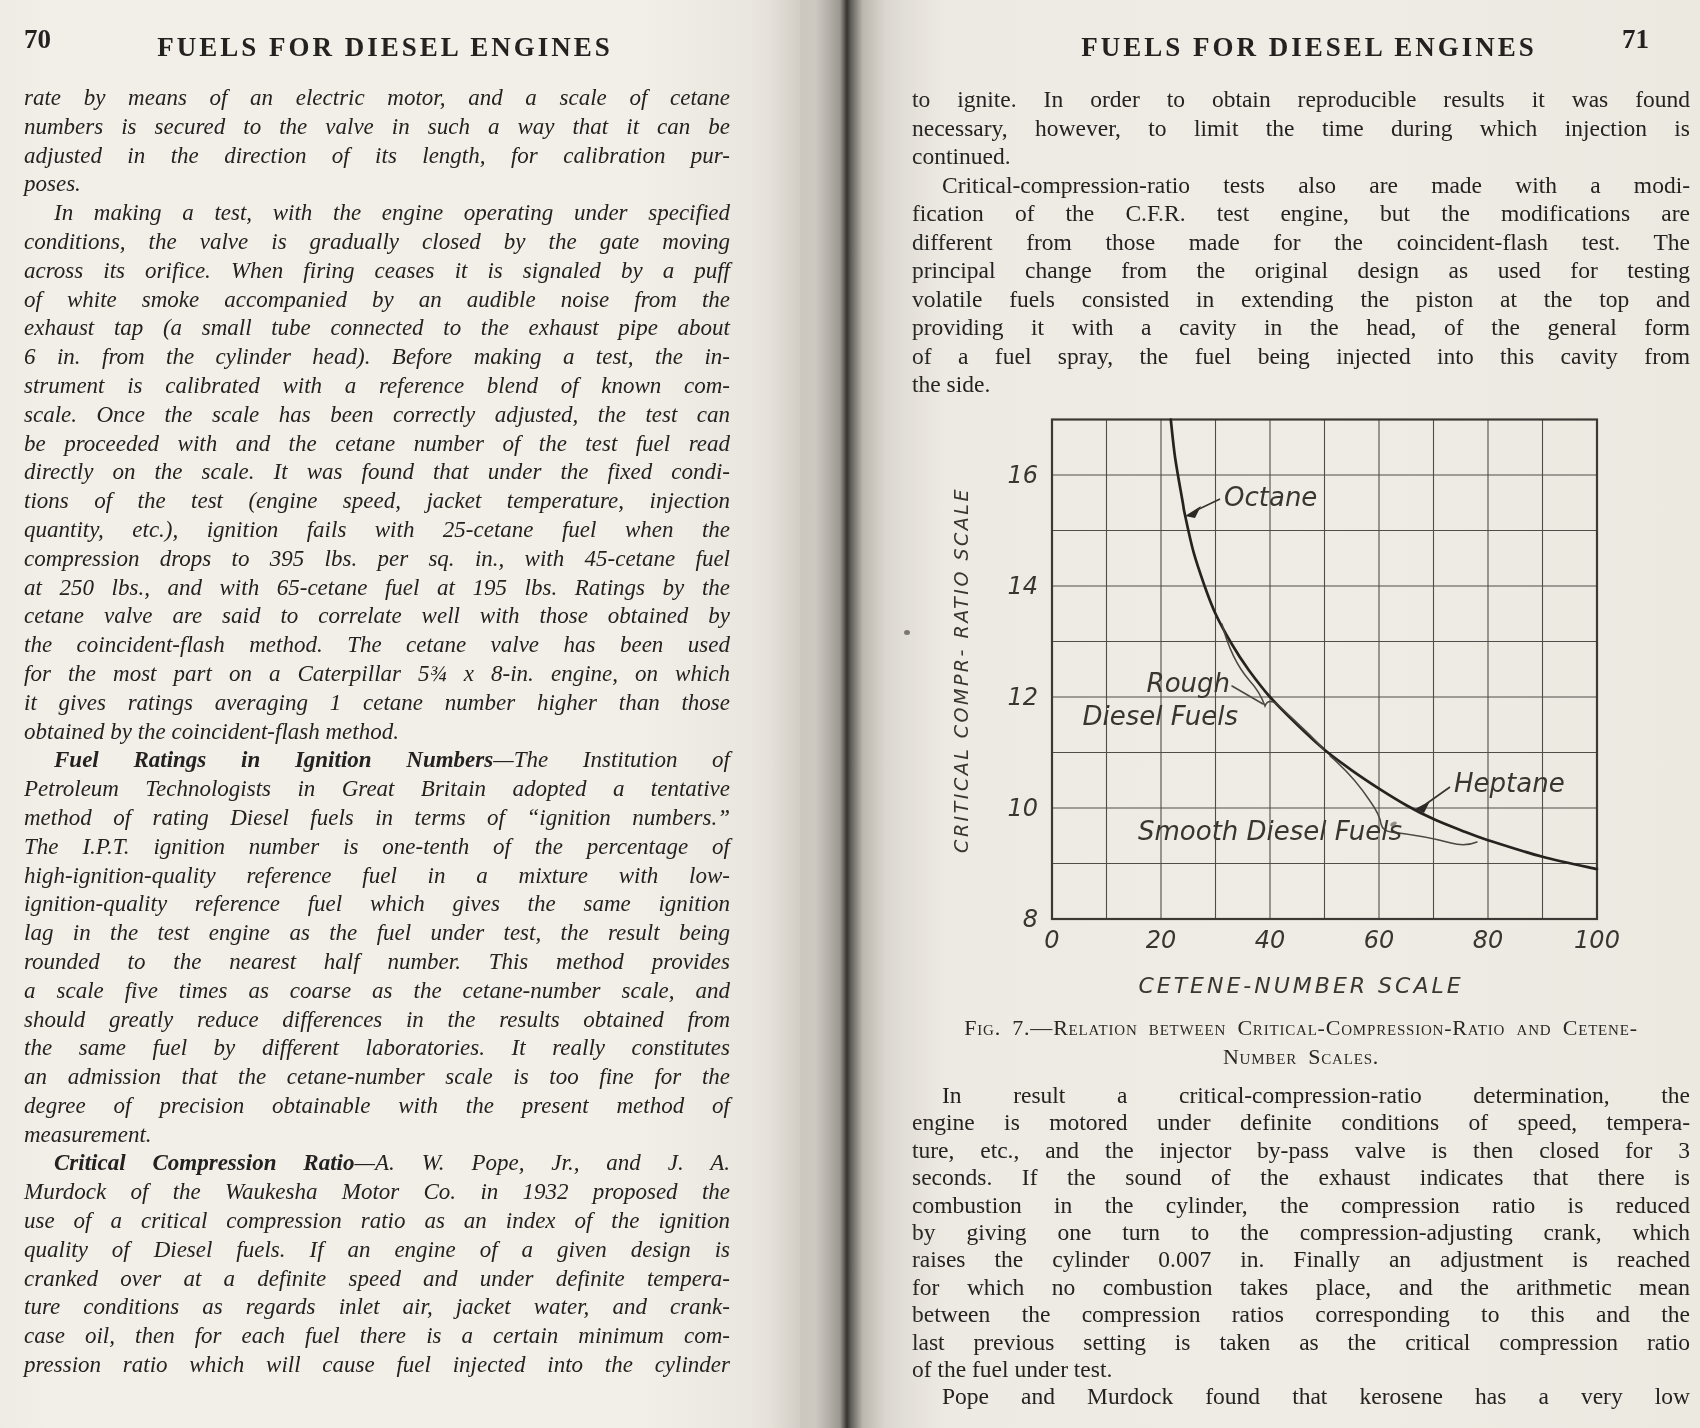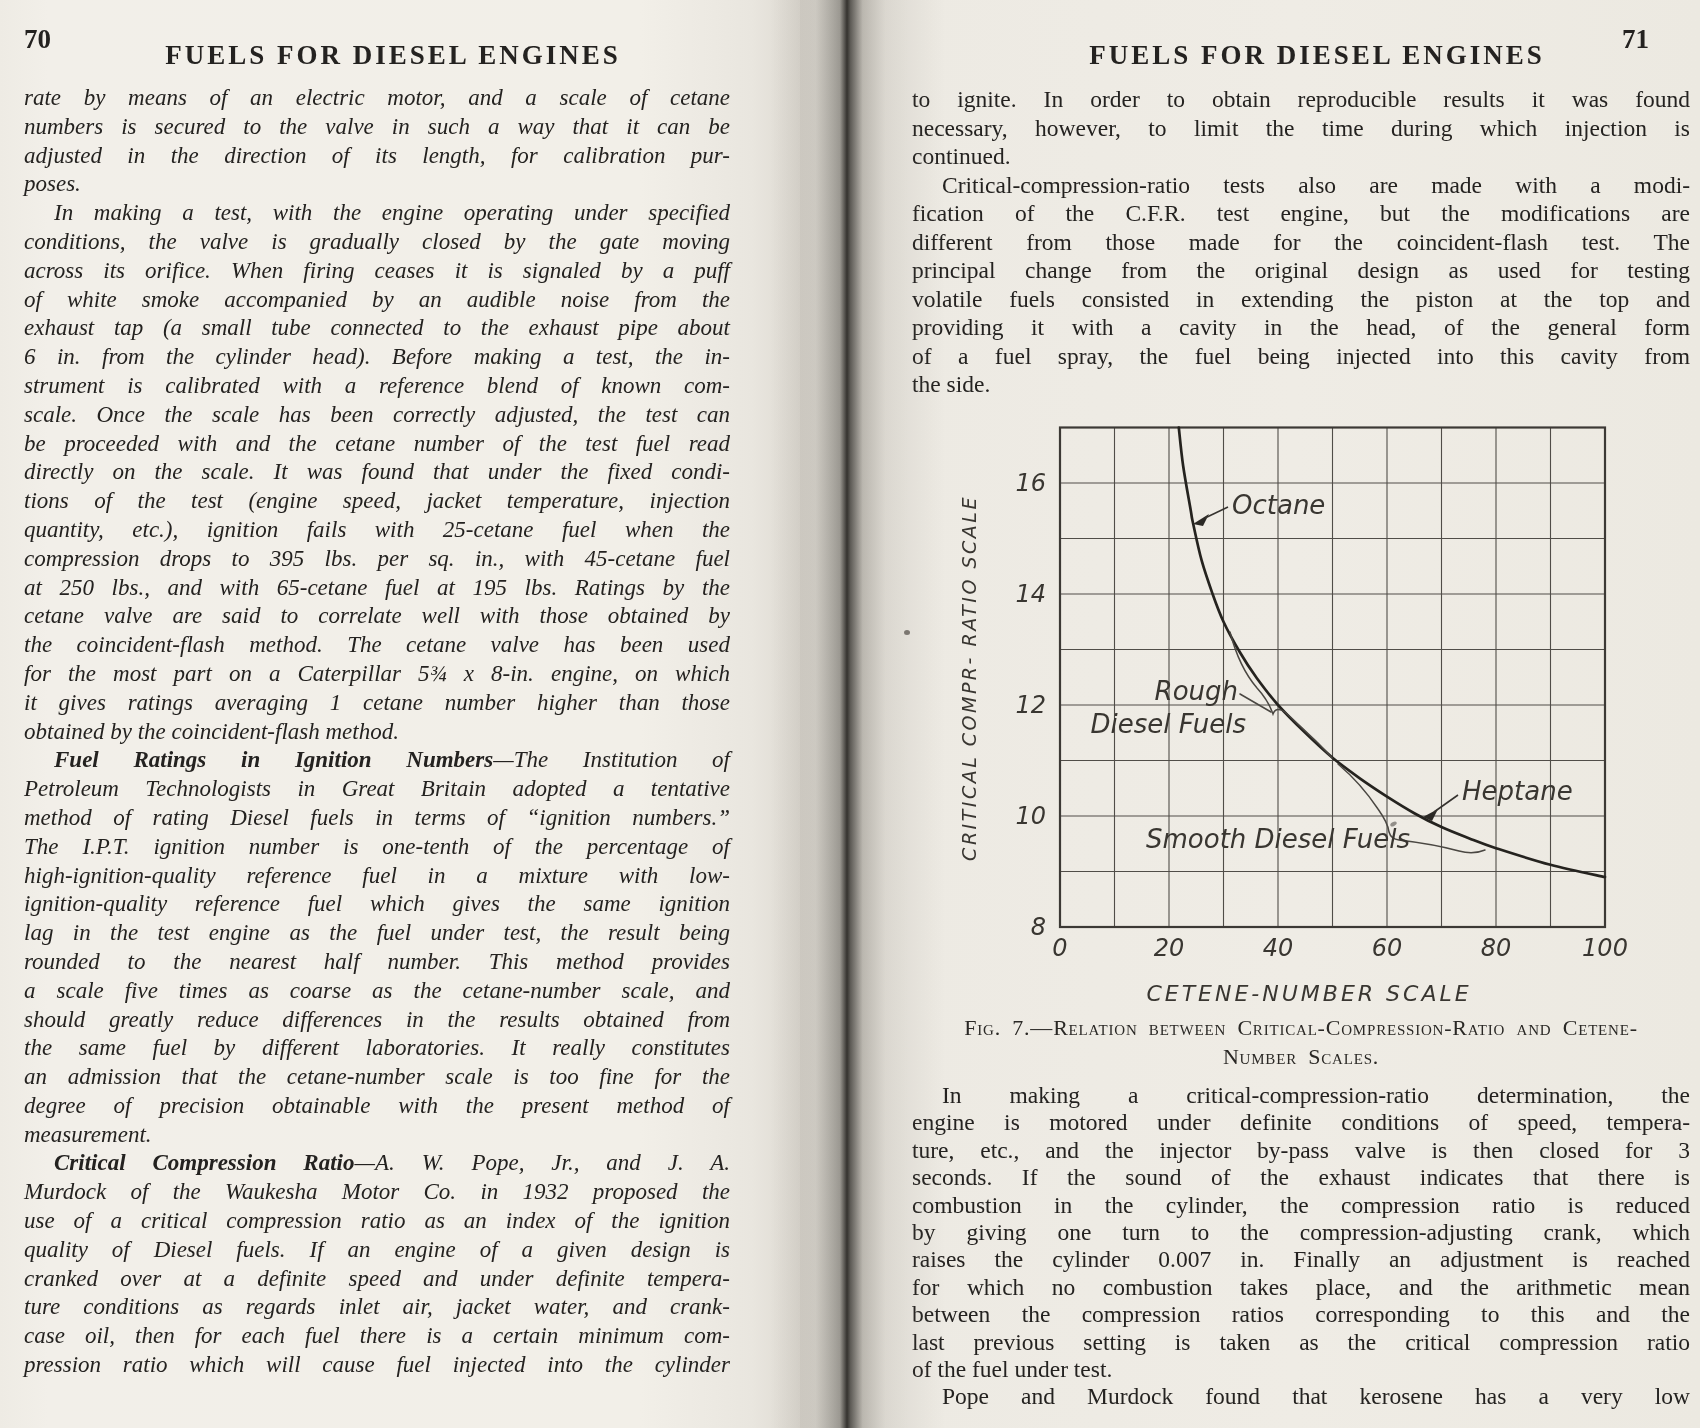--- a/index.html
+++ b/index.html
@@ -24,21 +24,21 @@
       rgba(60,56,50,0) 0%,
       rgba(60,56,50,0.10) 26%,
       rgba(50,47,42,0.42) 40%,
       rgba(28,26,23,0.88) 44%,
       rgba(35,33,29,0.70) 46%,
       rgba(90,85,77,0.32) 53%,
       rgba(120,114,105,0.14) 66%,
       rgba(120,114,105,0) 100%);
   }
   .runhead{
-    position:absolute;top:24px;margin:16px;
+    position:absolute;top:24px;margin:8px;
     font-size:27px;font-weight:700;letter-spacing:3px;
     text-align:center;white-space:nowrap;
   }
   .pgnum{position:absolute;top:24px;font-size:27px;font-weight:700;}
   
   .lines{position:absolute;}
   .bl{
     display:block;text-align:justify;text-align-last:justify;
     white-space:nowrap;overflow:visible;
   }
@@ -141,21 +141,21 @@
         <div class="bl ind"><b></b><span>Critical-compression-ratio tests also are made with a modi-</span></div>
         <div class="bl"><b></b><span>fication of the C.F.R. test engine, but the modifications are</span></div>
         <div class="bl"><b></b><span>different from those made for the coincident-flash test.  The</span></div>
         <div class="bl"><b></b><span>principal change from the original design as used for testing</span></div>
         <div class="bl"><b></b><span>volatile fuels consisted in extending the piston at the top and</span></div>
         <div class="bl"><b></b><span>providing it with a cavity in the head, of the general form</span></div>
         <div class="bl"><b></b><span>of a fuel spray, the fuel being injected into this cavity from</span></div>
         <div class="bl pend"><b></b><span>the side.</span></div>
       </div>
 
-    <figure class="fig" style="margin:8px;">
+    <figure class="fig" style="margin:0;">
       <svg width="740" height="625" viewBox="0 0 740 625">
         <g id="grid" class="grid">
             <line x1="172" x2="172" y1="34.5" y2="534"></line>
             <line x1="226.5" x2="226.5" y1="34.5" y2="534"></line>
             <line x1="281" x2="281" y1="34.5" y2="534"></line>
             <line x1="335.5" x2="335.5" y1="34.5" y2="534"></line>
             <line x1="390" x2="390" y1="34.5" y2="534"></line>
             <line x1="444.5" x2="444.5" y1="34.5" y2="534"></line>
             <line x1="499" x2="499" y1="34.5" y2="534"></line>
             <line x1="553.5" x2="553.5" y1="34.5" y2="534"></line>
@@ -215,21 +215,21 @@
         <text class="hand yaxis" transform="translate(88,285) rotate(-90)" text-anchor="middle">CRITICAL COMPR- RATIO SCALE</text>
       </svg>
     </figure>
 
     <div class="caption">
       <div>Fig. 7.—Relation between Critical-Compression-Ratio and Cetene-</div>
       <div>Number Scales.</div>
     </div>
 
     <div class="lines lines-bottom">
-        <div class="bl ind"><b></b><span>In making a critical-compression-ratio determination, the</span></div>
+        <div class="bl ind"><b></b><span>In result a critical-compression-ratio determination, the</span></div>
         <div class="bl"><b></b><span>engine is motored under definite conditions of speed, tempera-</span></div>
         <div class="bl"><b></b><span>ture, etc., and the injector by-pass valve is then closed for 3</span></div>
         <div class="bl"><b></b><span>seconds.  If the sound of the exhaust indicates that there is</span></div>
         <div class="bl"><b></b><span>combustion in the cylinder, the compression ratio is reduced</span></div>
         <div class="bl"><b></b><span>by giving one turn to the compression-adjusting crank, which</span></div>
         <div class="bl"><b></b><span>raises the cylinder 0.007 in.  Finally an adjustment is reached</span></div>
         <div class="bl"><b></b><span>for which no combustion takes place, and the arithmetic mean</span></div>
         <div class="bl"><b></b><span>between the compression ratios corresponding to this and the</span></div>
         <div class="bl"><b></b><span>last previous setting is taken as the critical compression ratio</span></div>
         <div class="bl pend"><b></b><span>of the fuel under test.</span></div>

